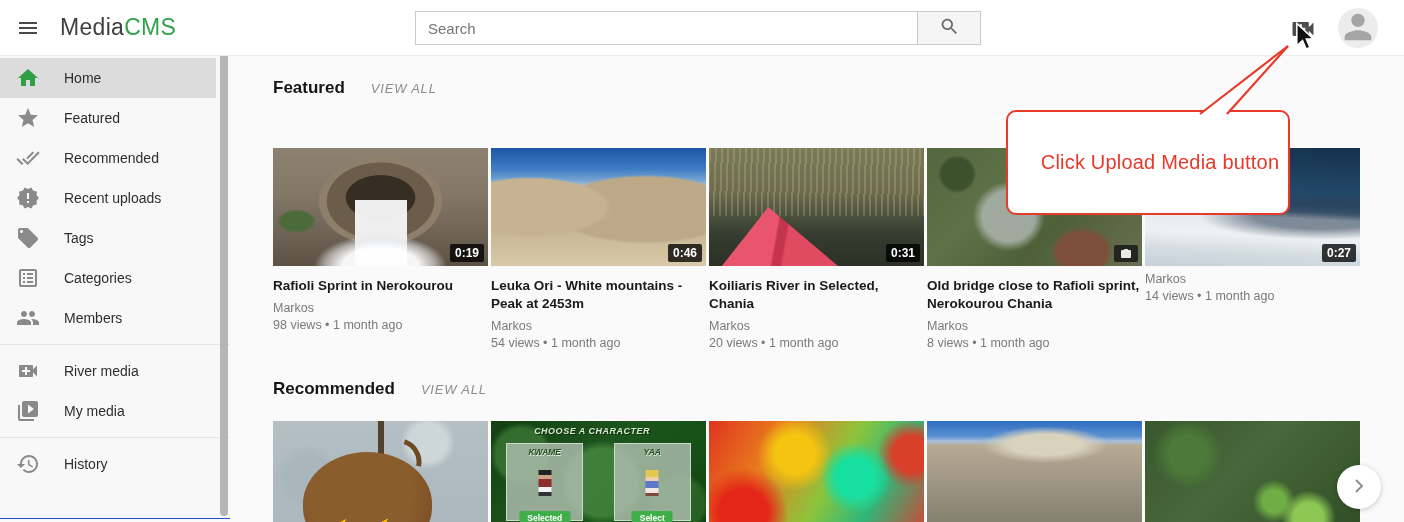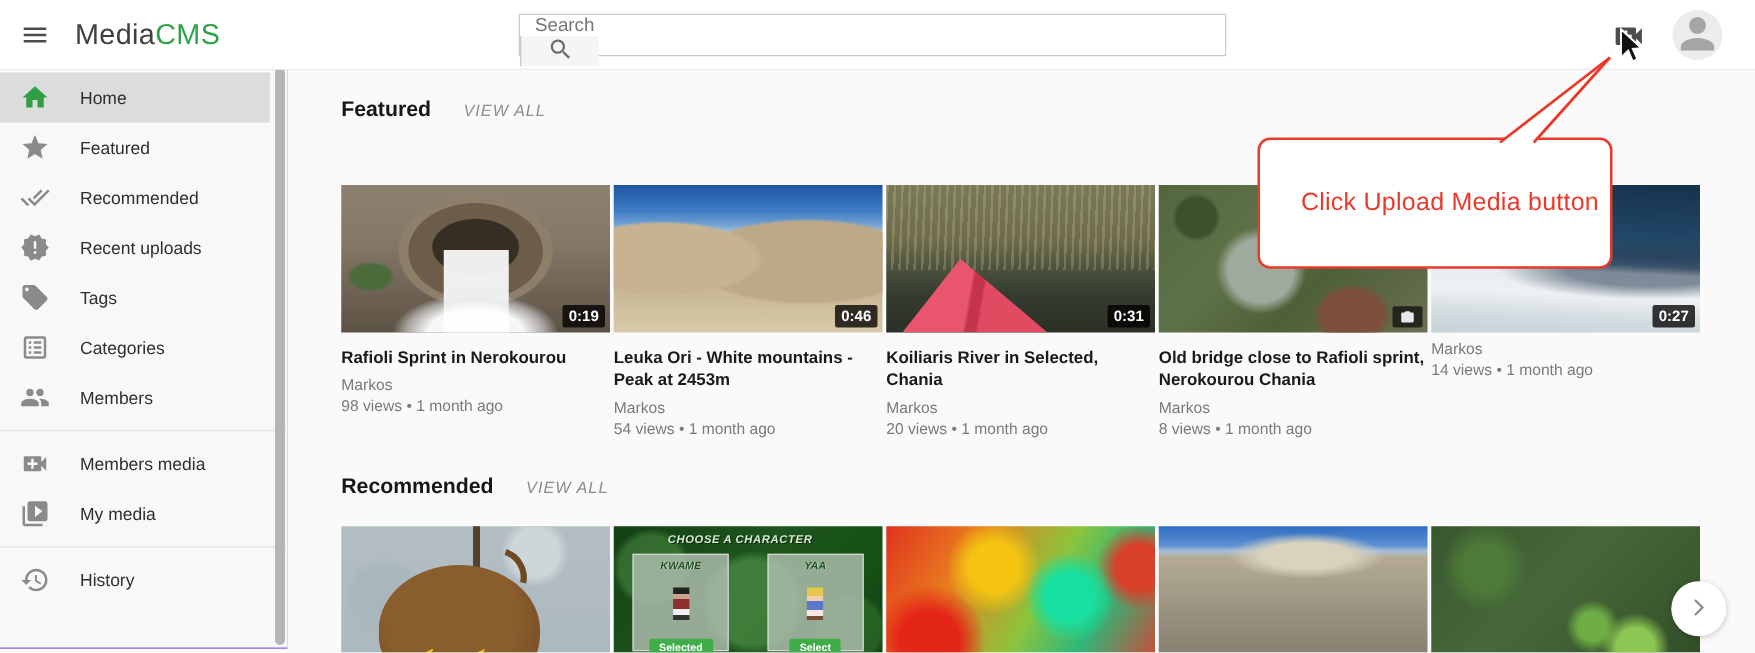--- a/index.html
+++ b/index.html
@@ -1,29 +1,29 @@
 <!DOCTYPE html>
 <html><head>
 <meta charset="utf-8">
 <style>
   * { margin:0; padding:0; box-sizing:border-box; }
   html,body { width:1404px; height:522px; overflow:hidden; background:#fafafa;
               font-family:"Liberation Sans", sans-serif; }
-  .frame { position:relative; width:1404px; height:519px; background:#8b5cf6; }
+  .frame { position:relative; width:1404px; height:519px; background:#1d4ed8; }
 
   
   .topbar { position:absolute; top:0; left:0; width:1404px; height:56px;
             background:#ffffff; border-bottom:1px solid #ececec; z-index:20; }
   .hamburger { position:absolute; left:14px; top:16px; width:28px; height:24px;
                border:none; background:none; color:#4a4a4a; cursor:pointer; }
   .logo { position:absolute; left:60px; top:14px; font-size:23px; font-weight:500;
           letter-spacing:.3px; color:#3f3f3f; }
   .logo .cms { color:#31a24a; }
   .searchwrap { position:absolute; left:415px; top:11px; width:566px; height:34px;
-                display:flex; border:1px solid #c9c9c9; background:#fff;flex-direction:column; }
+                display:flex; border:1px solid #c9c9c9; background:#fff; }
   .searchwrap input { flex:1; border:none; outline:none; padding:0 12px;
                       font-size:15px; color:#333; background:#fff;
                       font-family:"Liberation Sans", sans-serif; }
   .searchwrap input::placeholder { color:#757575; }
   .searchbtn { width:63px; background:#f5f5f5; border:none; border-left:1px solid #c9c9c9;
                display:flex; align-items:center; justify-content:center; color:#6b6b6b; cursor:pointer; }
   .upload-btn { position:absolute; left:1289px; top:15px; width:28px; height:28px;
                 border:none; background:none; color:#4d4d4d; cursor:pointer; }
   .avatar { position:absolute; left:1338px; top:8px; width:40px; height:40px;
             border-radius:50%; background:#ececec; color:#a5a5a5; overflow:hidden;
@@ -233,21 +233,21 @@
               <path d="M16 11c1.66 0 2.99-1.34 2.99-3S17.66 5 16 5c-1.66 0-3 1.34-3 3s1.34 3 3 3zm-8 0c1.66 0 2.99-1.34 2.99-3S9.66 5 8 5C6.34 5 5 6.34 5 8s1.34 3 3 3zm0 2c-2.33 0-7 1.17-7 3.5V19h14v-2.5c0-2.33-4.67-3.5-7-3.5zm8 0c-.29 0-.62.02-.97.05 1.16.84 1.97 1.97 1.97 3.45V19h6v-2.5c0-2.33-4.67-3.5-7-3.5z"></path>
             </svg></span>
         <span class="nav-label">Members</span>
       </div>
     </div>
     <div class="nav-group">
       <div class="nav-item">
         <span class="nicon"><svg width="24" height="24" viewBox="0 0 24 24" fill="currentColor">
               <path d="M17 10.5V7c0-.55-.45-1-1-1H4c-.55 0-1 .45-1 1v10c0 .55.45 1 1 1h12c.55 0 1-.45 1-1v-3.5l4 4v-11l-4 4zM14 13h-3v3H9v-3H6v-2h3V8h2v3h3v2z"></path>
             </svg></span>
-        <span class="nav-label">Members media</span>
+        <span class="nav-label">River media</span>
       </div>
       <div class="nav-item">
         <span class="nicon"><svg width="24" height="24" viewBox="0 0 24 24" fill="currentColor">
               <path d="M4 6H2v14c0 1.1.9 2 2 2h14v-2H4V6zm16-4H8c-1.1 0-2 .9-2 2v12c0 1.1.9 2 2 2h12c1.1 0 2-.9 2-2V4c0-1.1-.9-2-2-2zm-8 12.5v-9l6 4.5-6 4.5z"></path>
             </svg></span>
         <span class="nav-label">My media</span>
       </div>
     </div>
     <div class="nav-group">
       <div class="nav-item">

